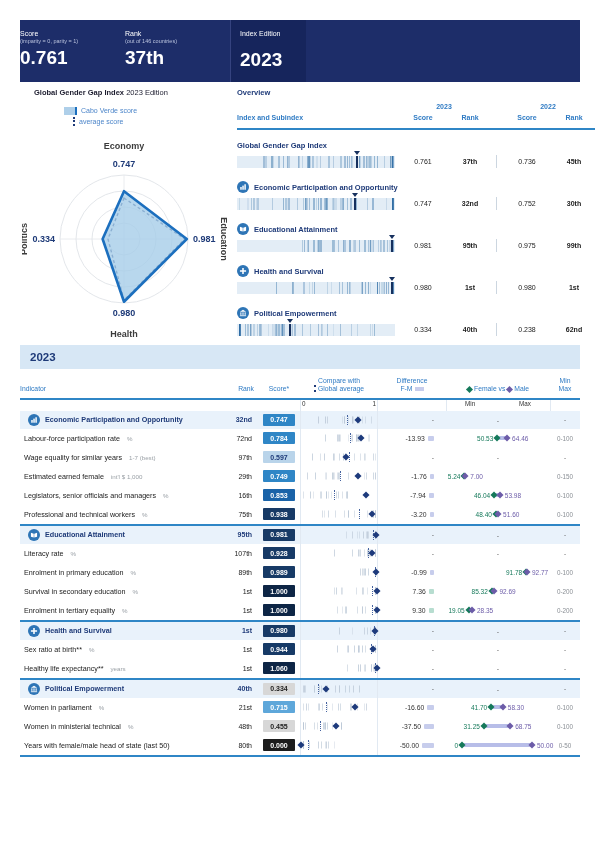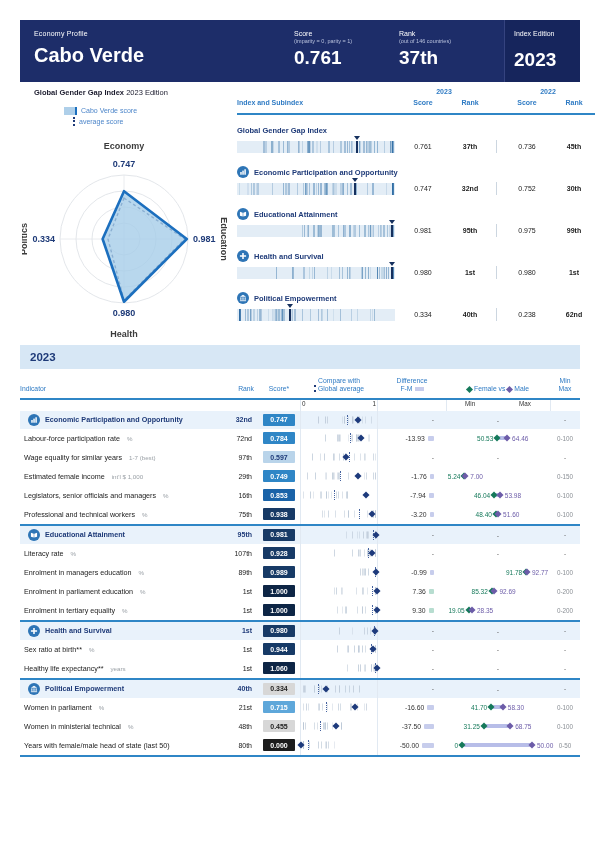--- a/index.html
+++ b/index.html
@@ -88,24 +88,20 @@
   .cell-mm{font-size:6.3px;color:#8a8f95;text-align:center;}
   .dash{color:#555;}
   .fvm .dash,.cmp-dash{position:absolute;left:0;right:0;top:50%;transform:translateY(-50%);text-align:center;font-size:7px;}
 </style>
 </head>
 <body>
 
 <div class="page">
 
   <header class="hdr">
-    <div class="hdr-left">
-      <div class="eyebrow">Economy Profile</div>
-      <div class="country">Cabo Verde</div>
-    </div>
     <div class="hdr-metric">
       <div class="m-label">Score</div>
       <div class="m-sub">(imparity = 0, parity = 1)</div>
       <div class="m-value">0.761</div>
     </div>
     <div class="hdr-metric">
       <div class="m-label">Rank</div>
       <div class="m-sub">(out of 146 countries)</div>
       <div class="m-value">37th</div>
     </div>
@@ -147,20 +143,21 @@
             <text x="102" y="189" text-anchor="middle" font-size="9" font-weight="bold" fill="#1e3a78" font-family="Liberation Sans,sans-serif">0.980</text>
             <text x="33" y="115" text-anchor="end" font-size="9" font-weight="bold" fill="#1e3a78" font-family="Liberation Sans,sans-serif">0.334</text>
             <text x="102" y="22" text-anchor="middle" font-size="9" font-weight="bold" fill="#3c3c3c" font-family="Liberation Sans,sans-serif">Economy</text>
             <text x="199" y="112" text-anchor="middle" font-size="9" font-weight="bold" fill="#3c3c3c" transform="rotate(90 199 112)" font-family="Liberation Sans,sans-serif">Education</text>
             <text x="102" y="210" text-anchor="middle" font-size="9" font-weight="bold" fill="#3c3c3c" font-family="Liberation Sans,sans-serif">Health</text>
             <text x="5" y="112" text-anchor="middle" font-size="9" font-weight="bold" fill="#3c3c3c" transform="rotate(-90 5 112)" font-family="Liberation Sans,sans-serif">Politics</text>
           </svg></div>
     </section>
 
     <section class="overview-col">
+      <div class="ov-title">Overview</div>
       <div class="ov-head-wrap">
         <div class="ov-grid">
           <div></div>
           <div class="ov-gh" style="grid-column:2/4;">2023</div>
           <div></div>
           <div class="ov-gh" style="grid-column:5/7;">2022</div>
         </div>
         <div class="ov-grid">
           <div class="ov-ch">Index and Subindex</div>
           <div class="ov-ch c">Score</div>
@@ -694,21 +691,21 @@
           <div class="cell-diff">
             <span class="dash">-</span>
           </div>
           <div class="fvm">
             <span class="dash">-</span>
           </div>
           <div class="cell-mm dash">-</div>
         </div>
         <div class="igrid drow">
           <div class="cell-ind">
-            <span>Estimated female income</span>
+            <span>Estimated earned female</span>
             <span class="unit">int'l $ 1,000</span>
           </div>
           <div class="cell-rank">29th</div>
           <div>
             <div class="badge" style="background: rgb(47, 134, 198); color: rgb(255, 255, 255);">0.749</div>
           </div>
           <div class="cmp bL bR">
             <div class="tick" style="left: 94.64%; opacity: 0.65;"></div>
             <div class="tick" style="left: 40.1827%; opacity: 0.78;"></div>
             <div class="tick" style="left: 7.33038%; opacity: 0.66;"></div>
@@ -898,21 +895,21 @@
           <div class="cell-diff">
             <span class="dash">-</span>
           </div>
           <div class="fvm">
             <span class="dash">-</span>
           </div>
           <div class="cell-mm dash">-</div>
         </div>
         <div class="igrid drow">
           <div class="cell-ind">
-            <span>Enrolment in managers education</span>
+            <span>Enrolment in primary education</span>
             <span class="unit">%</span>
           </div>
           <div class="cell-rank">89th</div>
           <div>
             <div class="badge" style="background: rgb(23, 58, 102); color: rgb(255, 255, 255);">0.989</div>
           </div>
           <div class="cmp bL bR">
             <div class="tick" style="left: 97%; opacity: 0.76;"></div>
             <div class="tick" style="left: 80.089%; opacity: 0.56;"></div>
             <div class="tick" style="left: 97%; opacity: 0.55;"></div>
@@ -941,21 +938,21 @@
               <div class="dmf" style="left: 64.246px;"></div>
               <div class="dmm" style="left: 64.939px;"></div>
               <span class="lf" style="left: 60.246px;">91.78</span>
               <span class="lm" style="left: 69.939px;">92.77</span>
             </div>
           </div>
           <div class="cell-mm">0-100</div>
         </div>
         <div class="igrid drow">
           <div class="cell-ind">
-            <span>Enrolment in parliament education</span>
+            <span>Survival in secondary education</span>
             <span class="unit">%</span>
           </div>
           <div class="cell-rank">1st</div>
           <div>
             <div class="badge" style="background: rgb(13, 37, 69); color: rgb(255, 255, 255);">1.000</div>
           </div>
           <div class="cmp bL bR">
             <div class="tick" style="left: 73.0156%; opacity: 0.49;"></div>
             <div class="tick" style="left: 54.3607%; opacity: 0.42;"></div>
             <div class="tick" style="left: 97%; opacity: 0.46;"></div>

